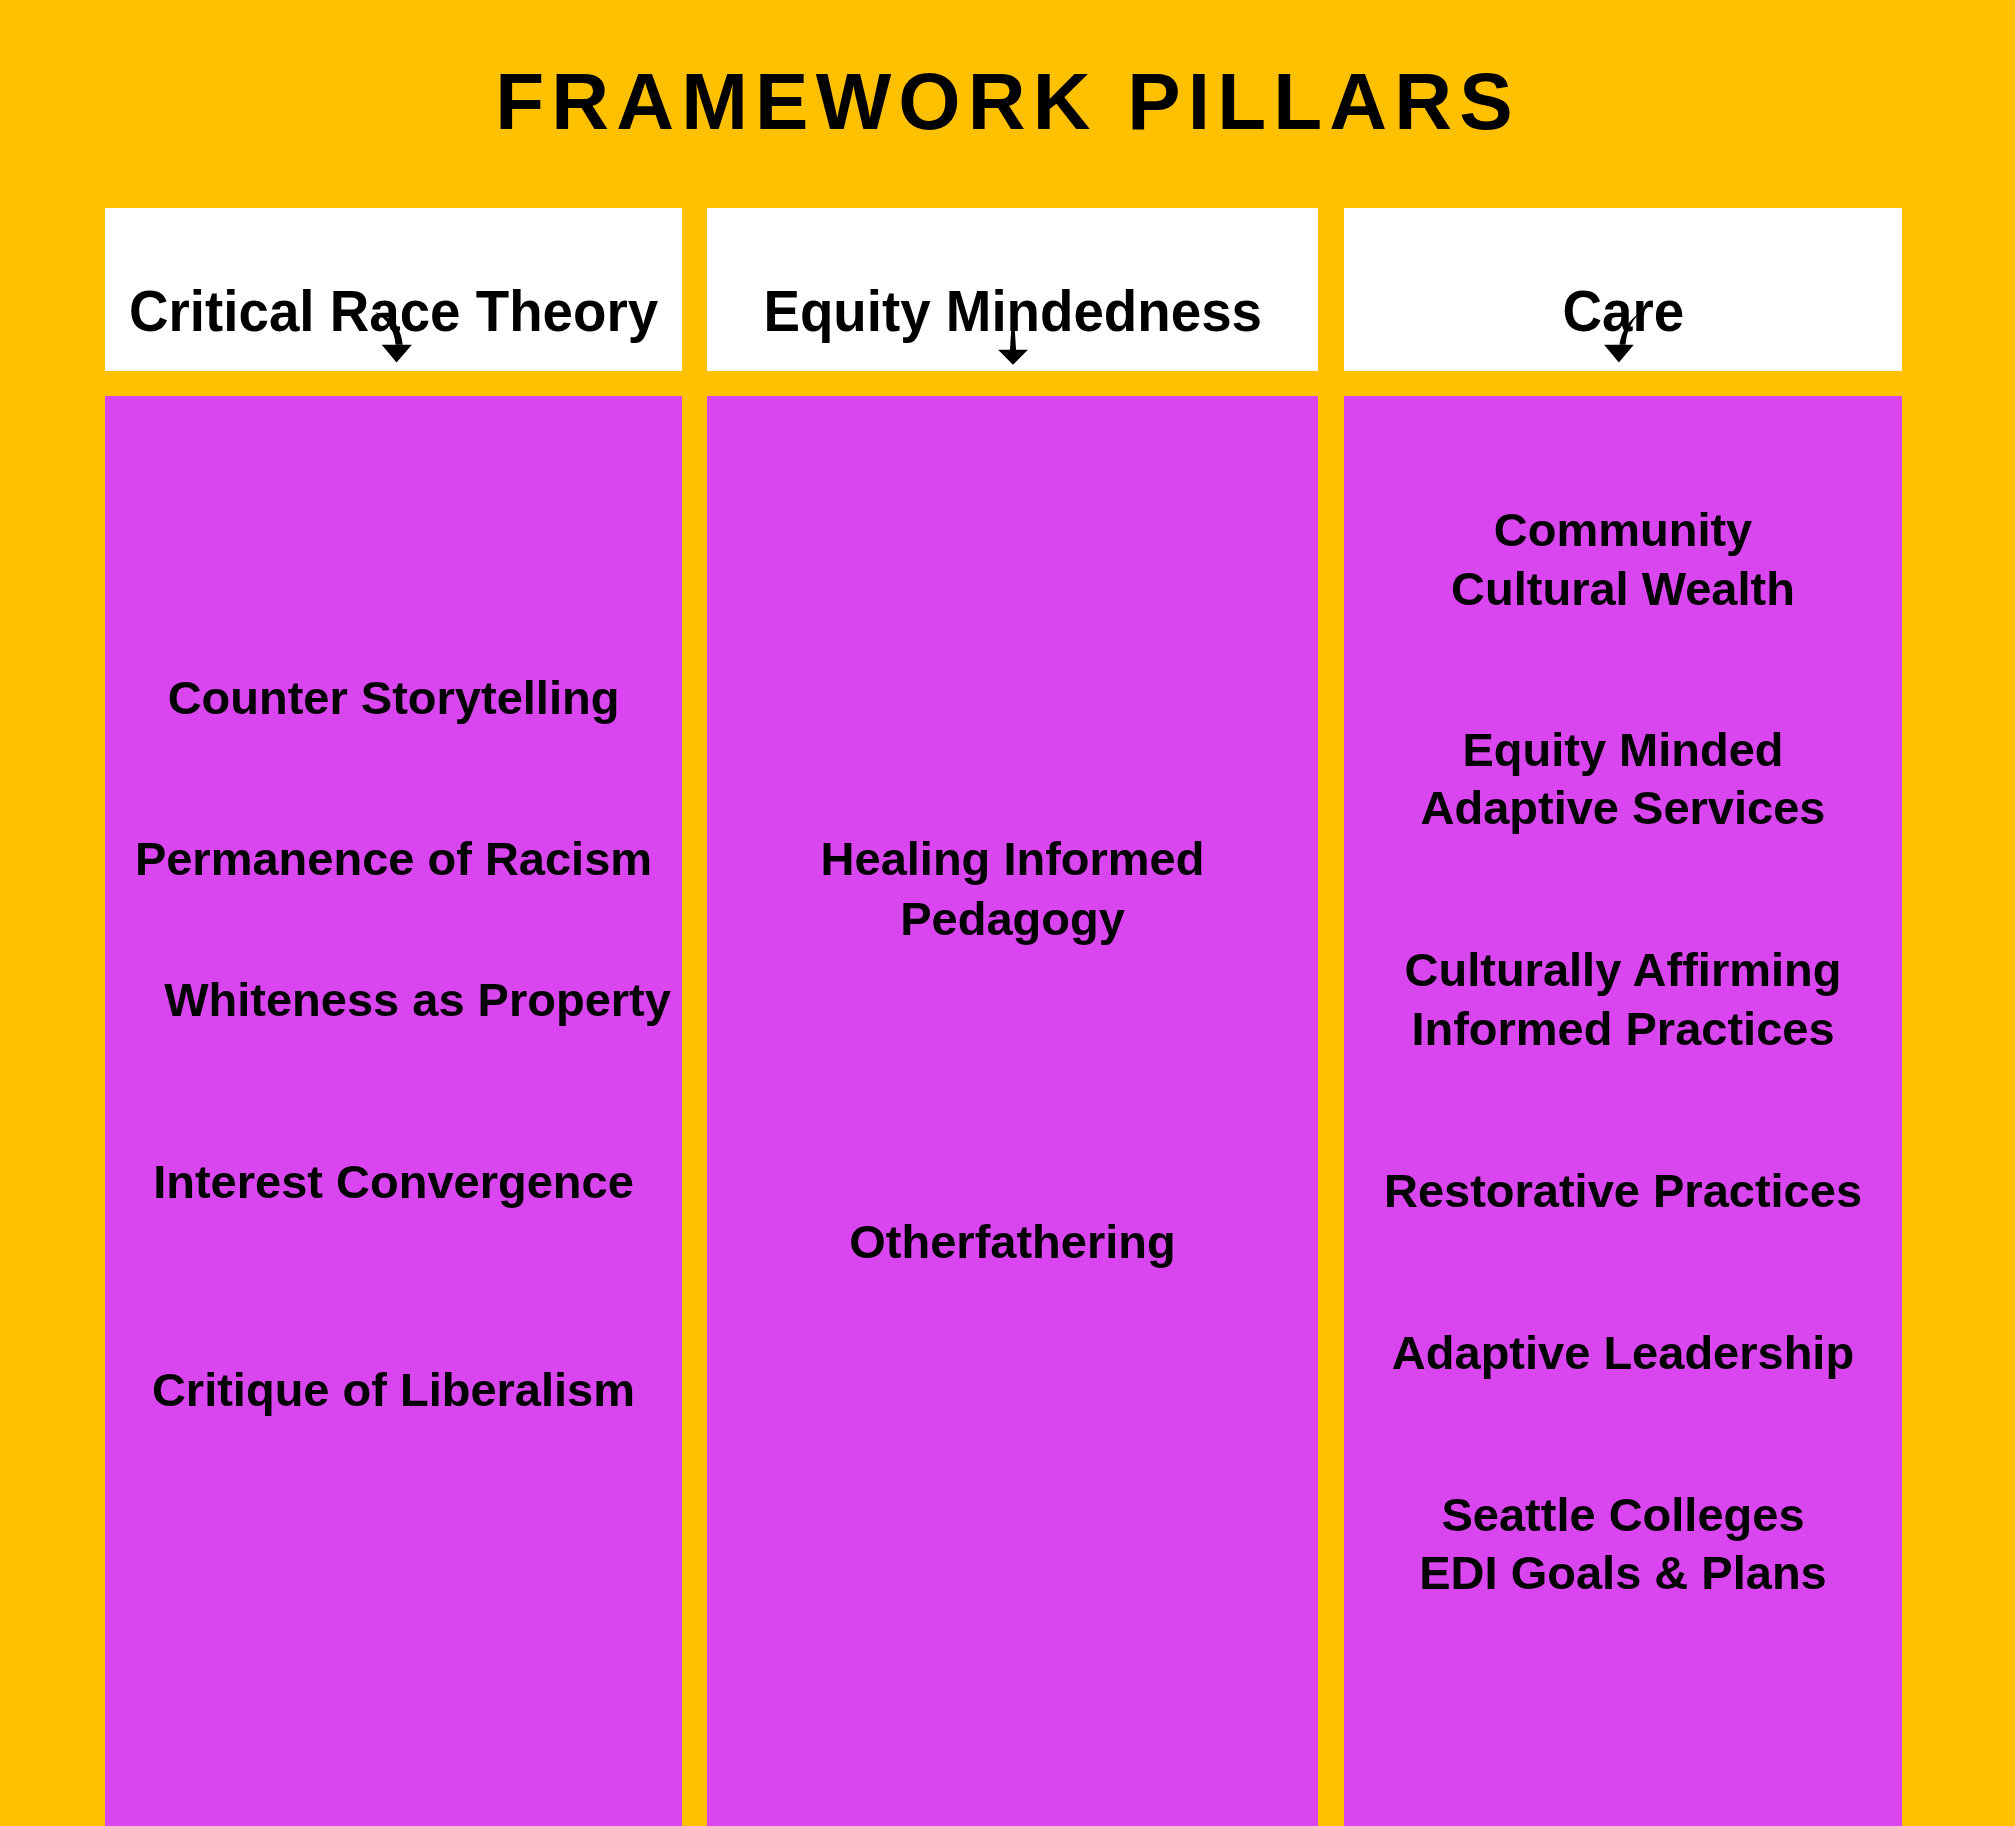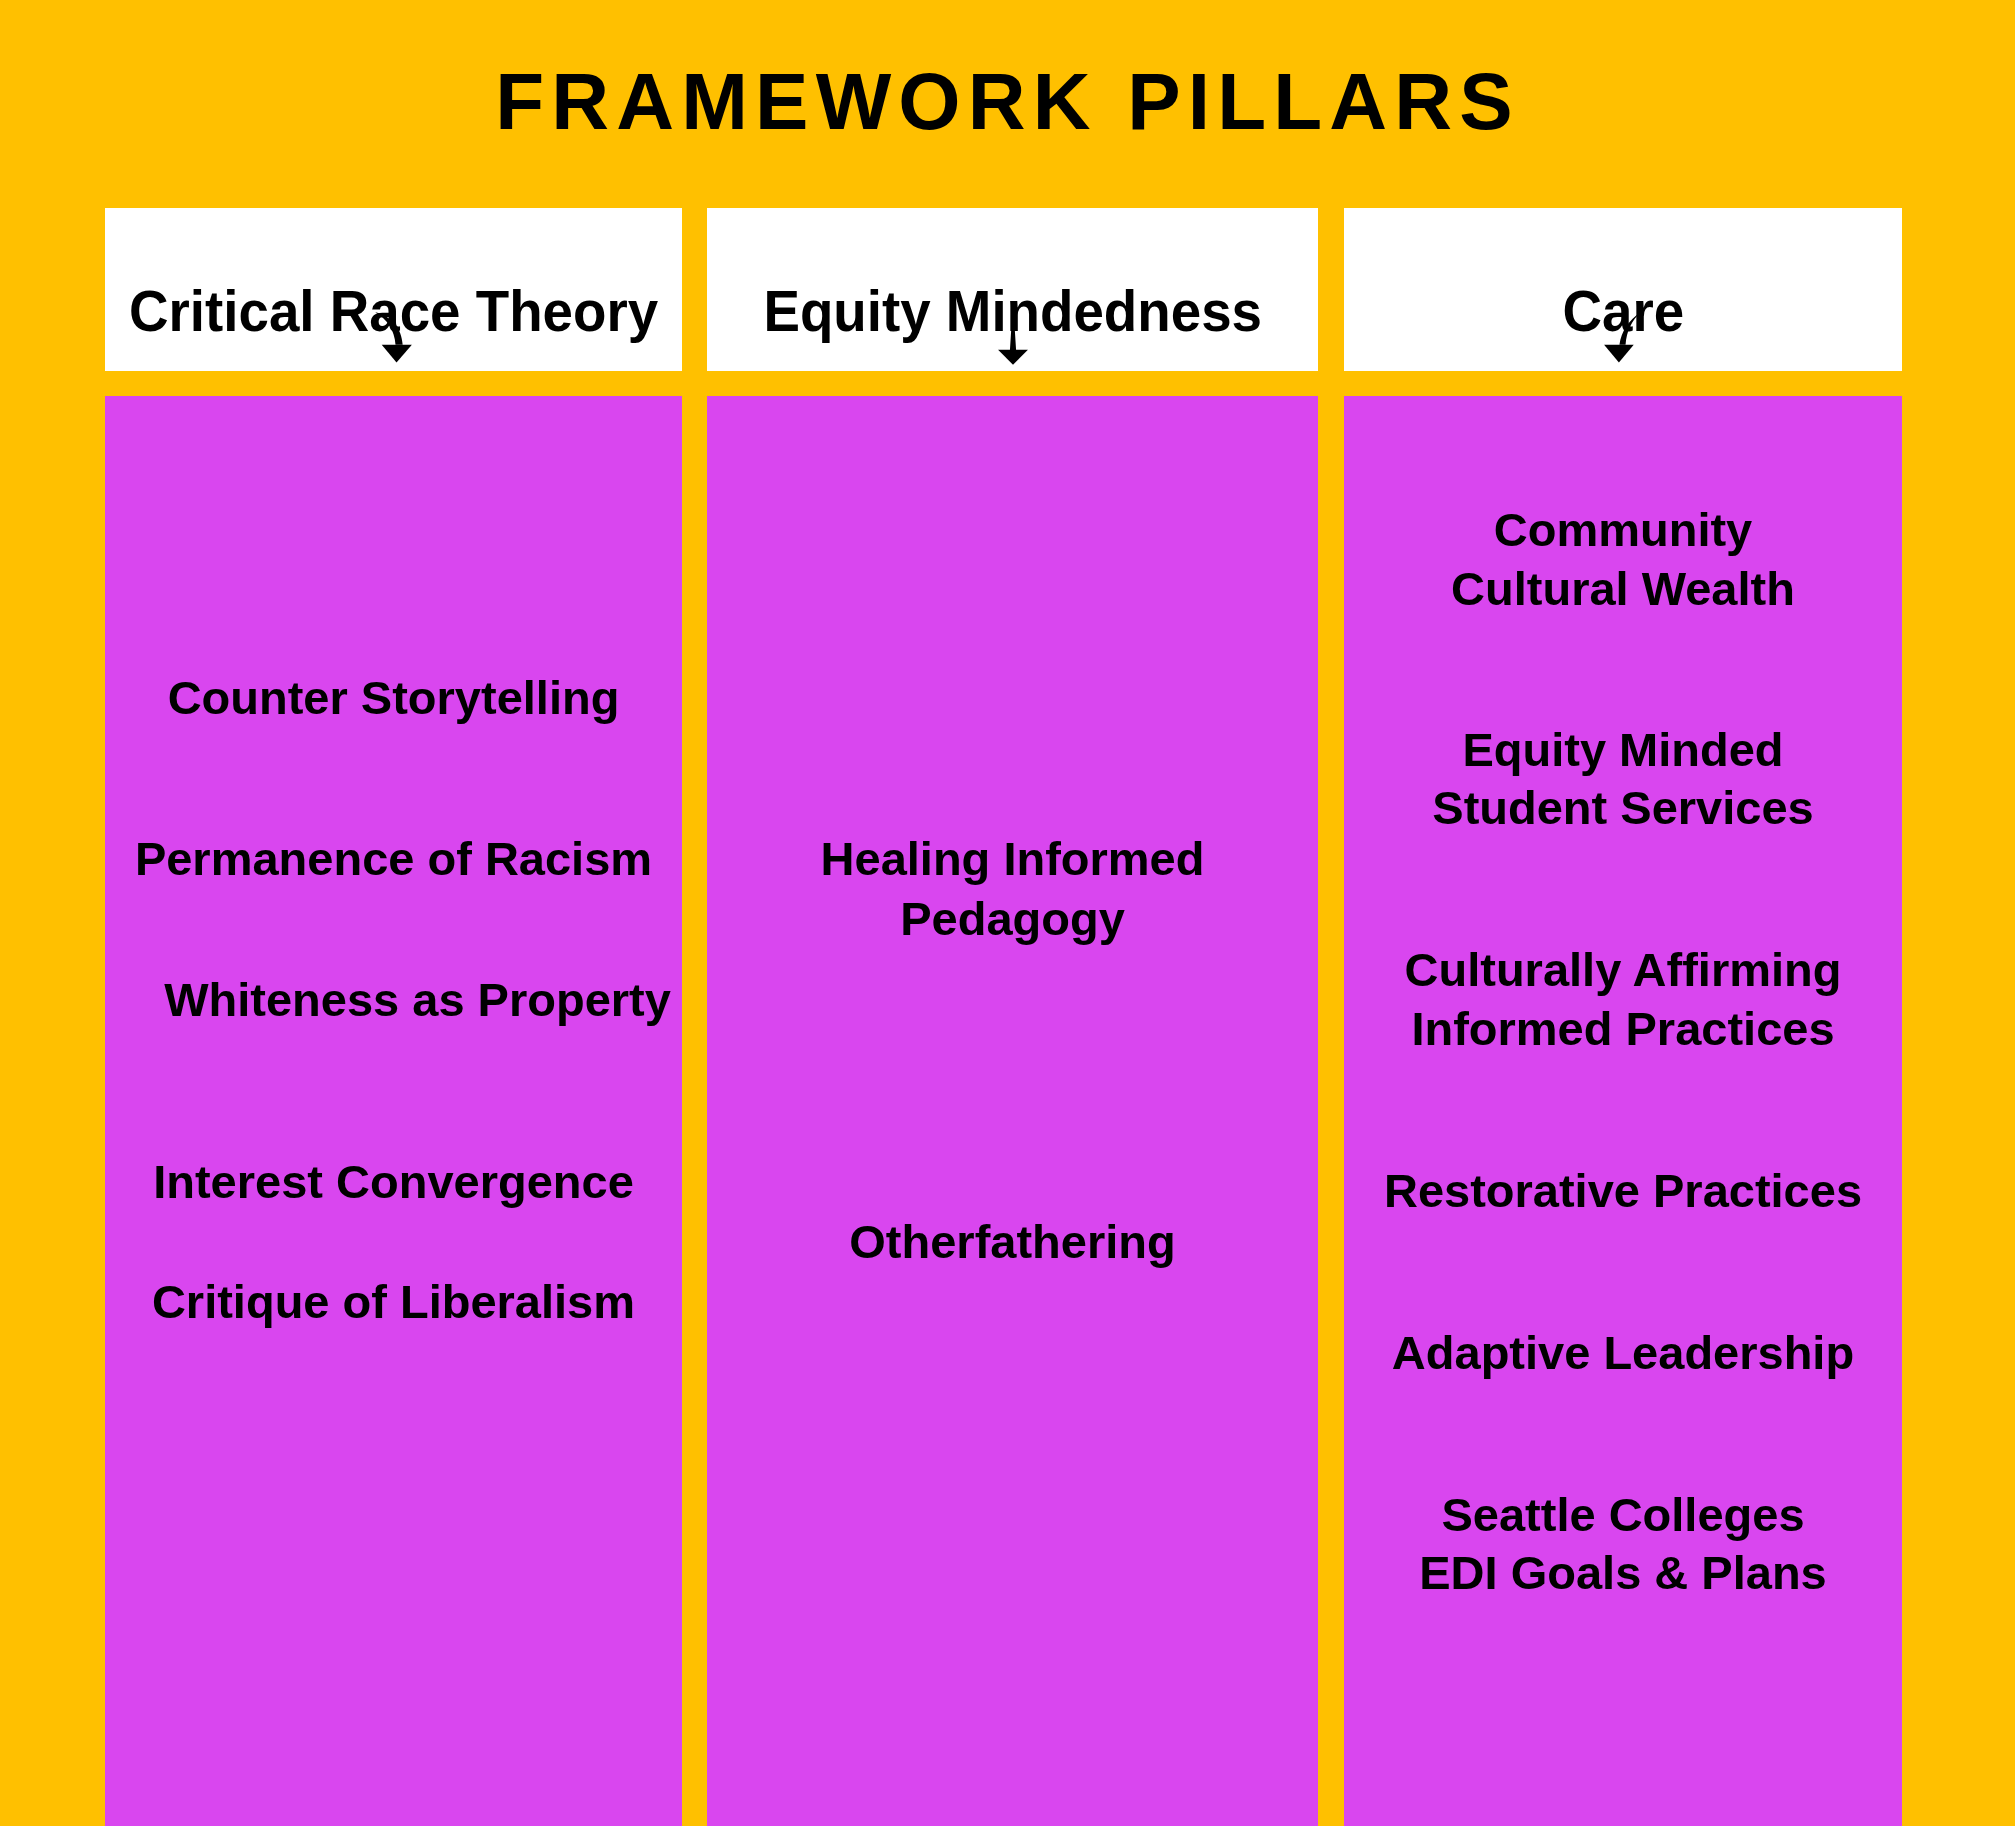--- a/index.html
+++ b/index.html
@@ -67,34 +67,34 @@
 <svg class="arrow" style="left:1600px;top:309px;" width="46" height="57" viewBox="0 0 90 110">
   <path d="M80 5 C 56 22, 42 42, 38 69 L 50 69 C 52 42, 62 22, 80 5 Z" fill="#000"></path>
   <polygon points="8,69 66,69 37,104" fill="#000"></polygon>
 </svg>
 
 <div class="body-card col1">
   <div class="item" style="top:272px;">Counter Storytelling</div>
   <div class="item" style="top:433px;">Permanence of Racism</div>
   <div class="item" style="top:574px;margin-left:48px;">Whiteness as Property</div>
   <div class="item" style="top:756px;">Interest Convergence</div>
-  <div class="item" style="top:876px;">Critique of Liberalism</div>
+  <div class="item" style="top:964px;">Critique of Liberalism</div>
 </div>
 
 <div class="body-card col2">
   <div class="item" style="top:433px;">Healing Informed</div>
   <div class="item" style="top:493px;">Pedagogy</div>
   <div class="item" style="top:816px;">Otherfathering</div>
 </div>
 
 <div class="body-card col3">
   <div class="item" style="top:104px;">Community</div>
   <div class="item" style="top:163px;">Cultural Wealth</div>
   <div class="item" style="top:324px;">Equity Minded</div>
-  <div class="item" style="top:382px;">Student Services</div>
+  <div class="item" style="top:382px;">Adaptive Services</div>
   <div class="item" style="top:544px;">Culturally Affirming</div>
   <div class="item" style="top:603px;">Informed Practices</div>
   <div class="item" style="top:765px;">Restorative Practices</div>
   <div class="item" style="top:927px;">Adaptive Leadership</div>
   <div class="item" style="top:1089px;">Seattle Colleges</div>
   <div class="item" style="top:1147px;">EDI Goals &amp; Plans</div>
 </div>
 
 
 </body></html>

